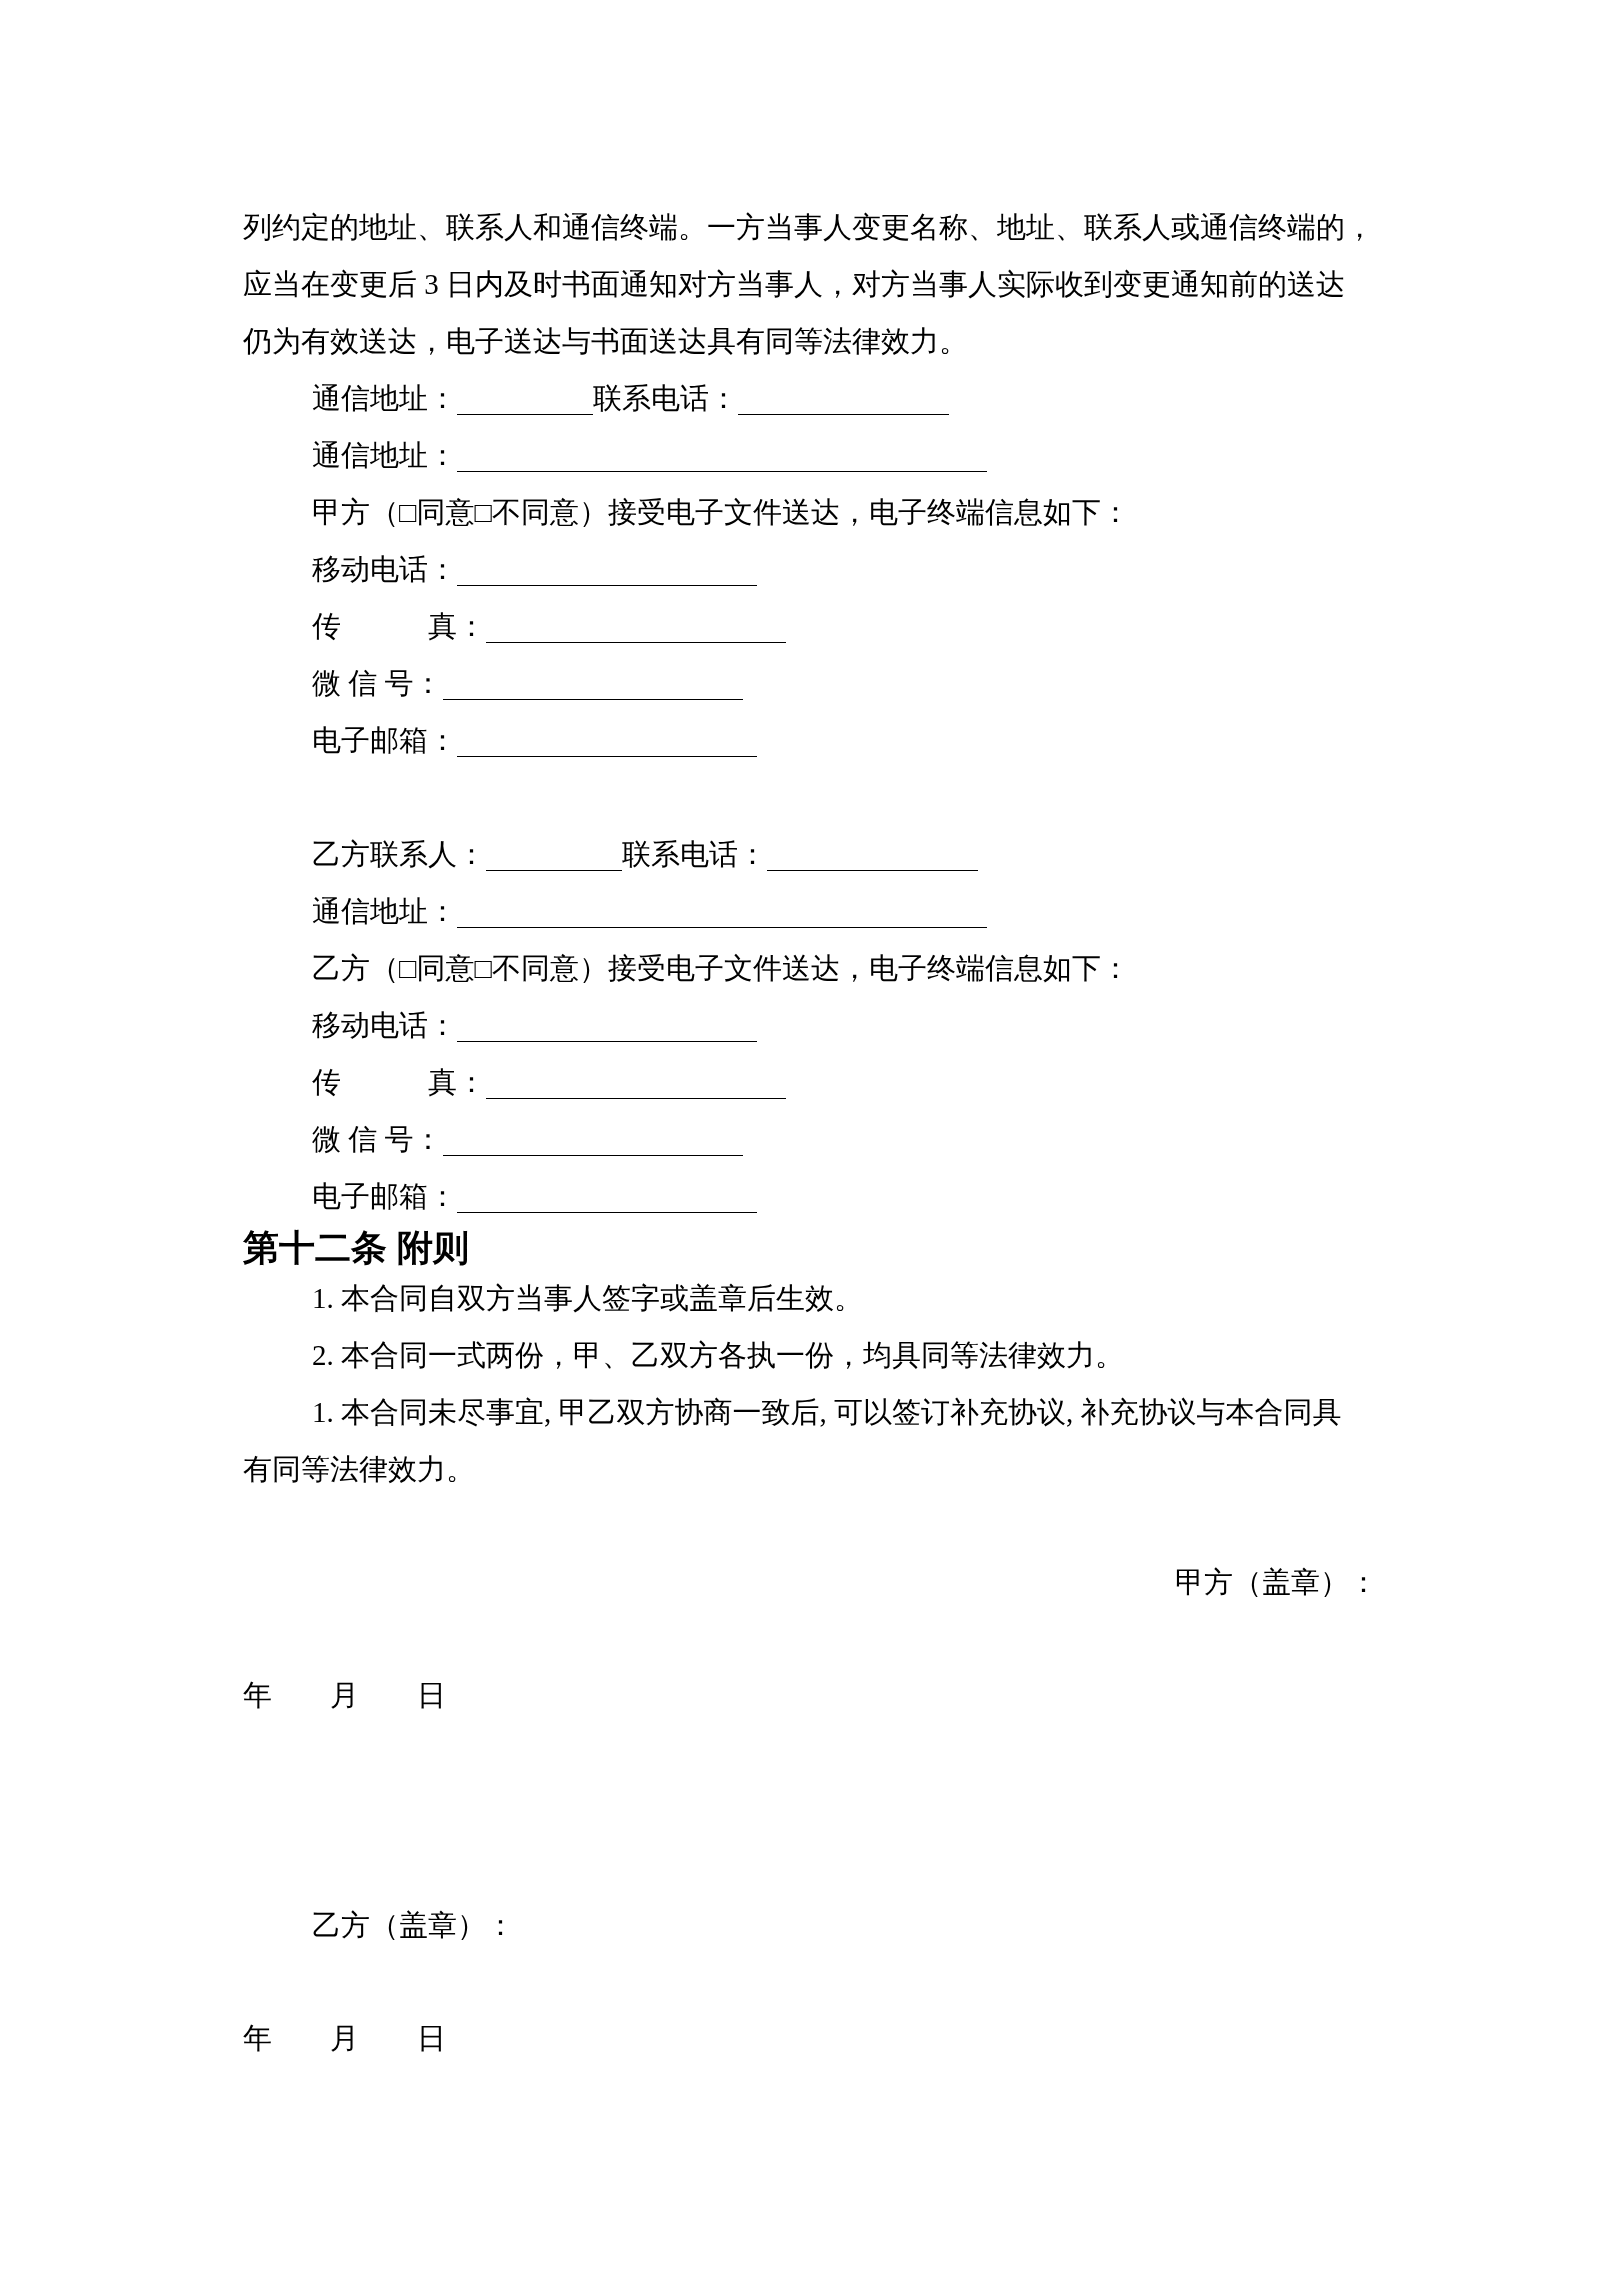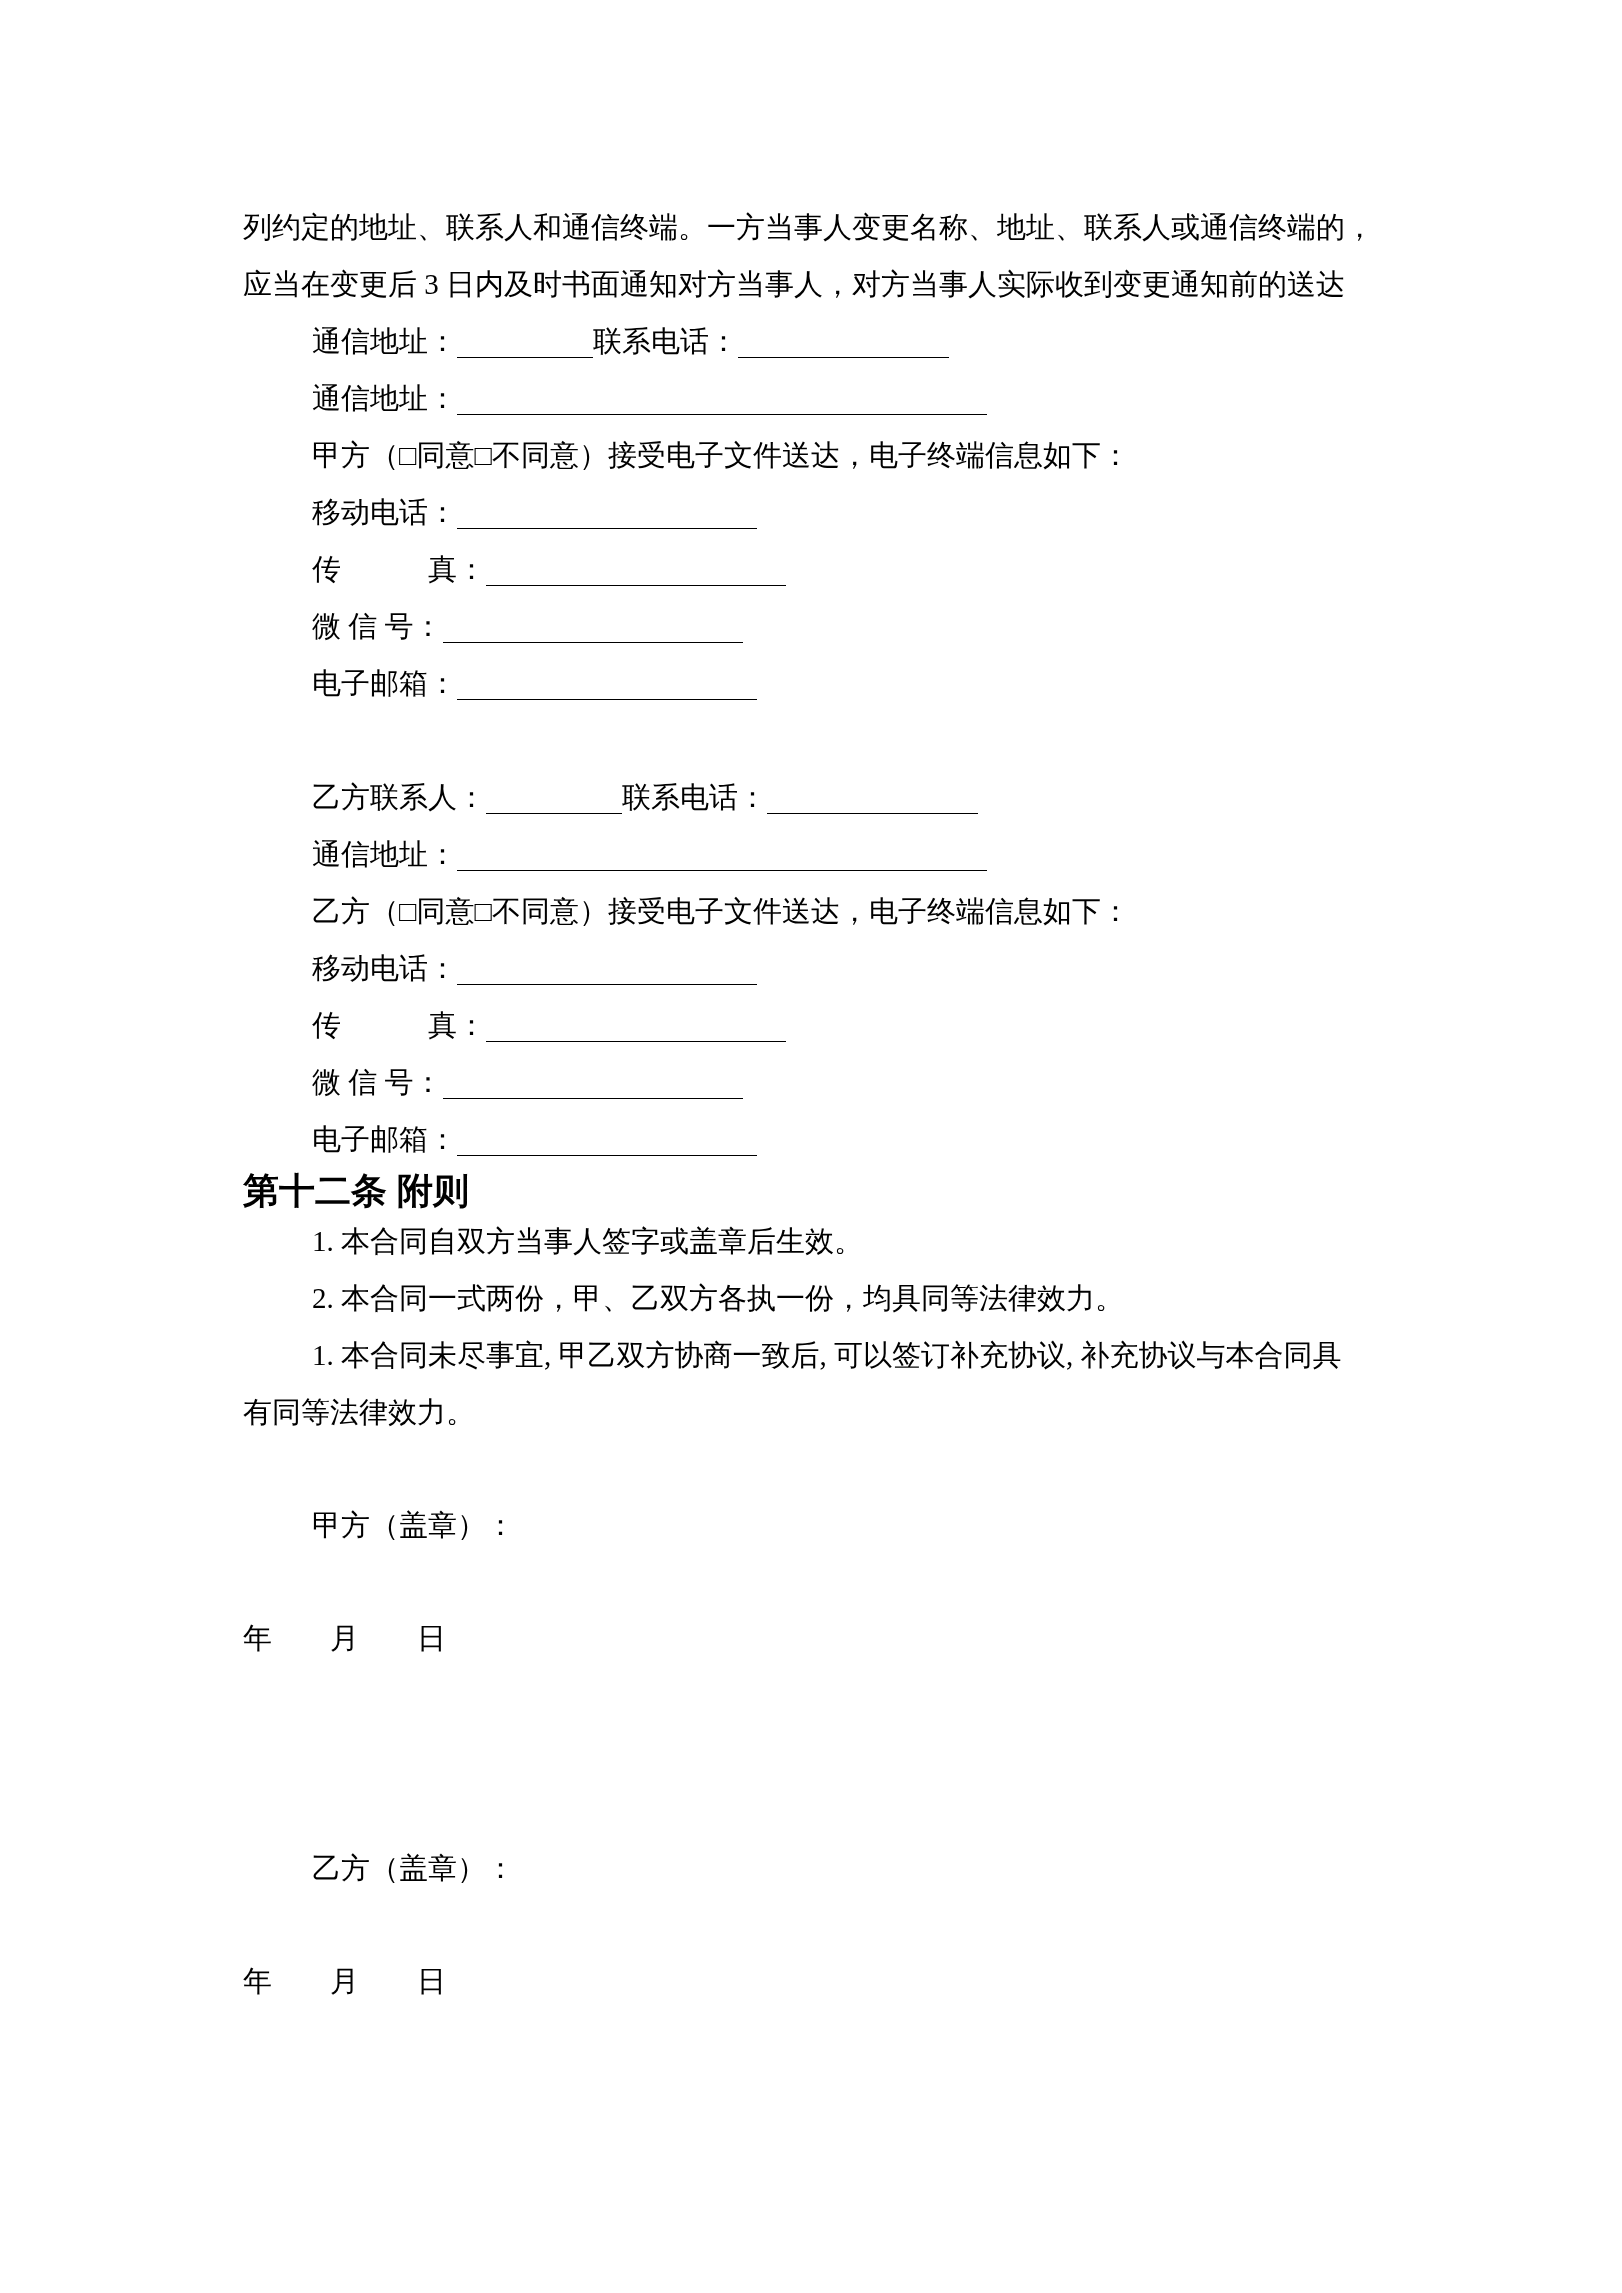--- a/index.html
+++ b/index.html
@@ -36,33 +36,34 @@
   .w583{width:530px;}
   .w330{width:300px;}
   .heading{
     font-family:"Liberation Sans","DejaVu Sans",sans-serif;
     font-weight:bold;
     font-size:36px;
     line-height:45px;
     min-height:45px;
   }
   .checkbox{display:inline;}
-  .sig-line{margin-top:56px;}
+  .sig-line{margin-top:56px;text-align:right;}
   .date-line{margin-top:56px;text-align:left;white-space:nowrap;}
   .sig-line-b{margin-top:173px;}
 </style>
 </head>
 <body>
 
 <div class="page">
   <div class="content">
 
     <div>
       <div class="line">列约定的地址、联系人和通信终端。一方当事人变更名称、地址、联系人或通信终端的，</div>
       <div class="line">应当在变更后 3 日内及时书面通知对方当事人，对方当事人实际收到变更通知前的送达</div>
+      <div class="line">仍为有效送达，电子送达与书面送达具有同等法律效力。</div>
     </div>
 
     <div>
       <div class="line indent">
         <span>通信地址：</span><span class="blank w150"></span><span>联系电话：</span><span class="blank w232"></span>
       </div>
       <div class="line indent">
         <span>通信地址：</span><span class="blank w583"></span>
       </div>
       <div class="line indent">

